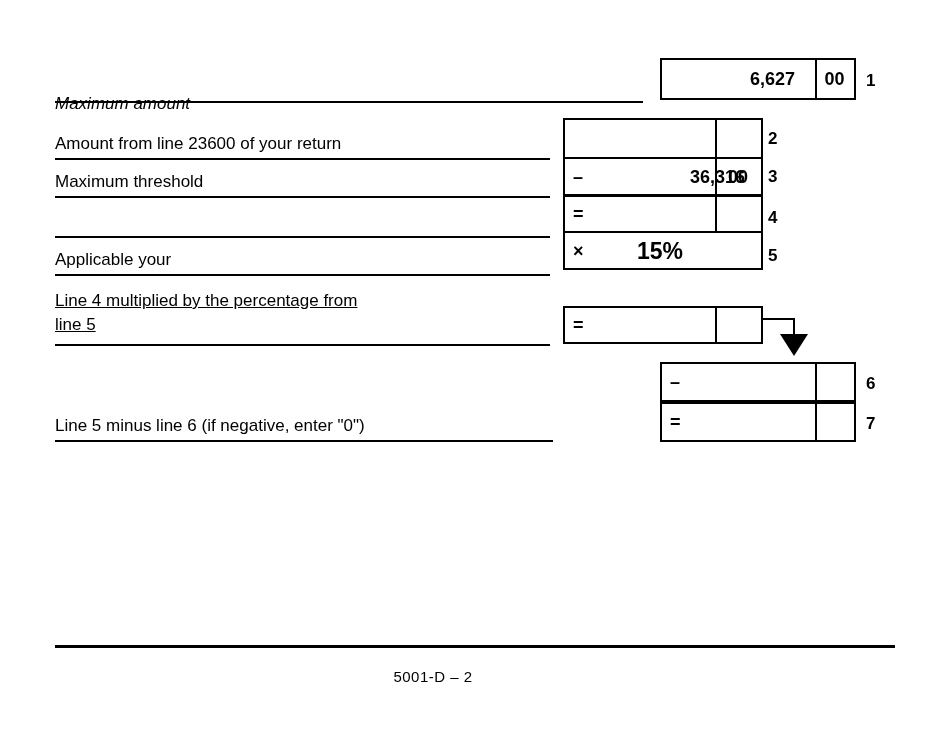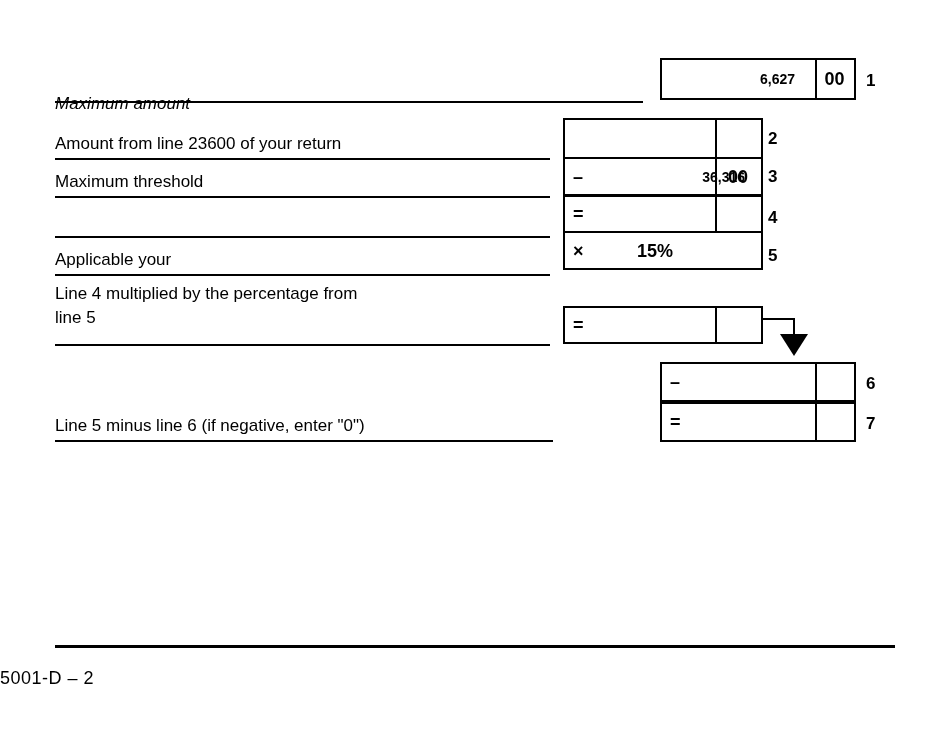--- a/index.html
+++ b/index.html
@@ -56,39 +56,39 @@
     top: 50%;
     transform: translateY(-50%);
     font-size: 18px;
     font-weight: bold;
     line-height: 1;
   }
   .amt {
     position: absolute;
     top: 50%;
     transform: translateY(-50%);
-    font-size: 14px;
+    font-size: 18px;
     font-weight: bold;
     line-height: 1;
     text-align: right;
   }
   .cents {
     position: absolute;
     top: 50%;
     transform: translateY(-50%);
     font-size: 18px;
     font-weight: bold;
     line-height: 1;
     text-align: center;
   }
   .rate {
     position: absolute;
     top: 50%;
     transform: translateY(-50%);
-    font-size: 18px;
+    font-size: 23px;
     font-weight: bold;
     line-height: 1;
   }
 
   
   .lineno {
     position: absolute;
     font-size: 17px;
     font-weight: bold;
     line-height: 1;
@@ -146,21 +146,22 @@
     width: 840px;
     top: 645px;
     height: 0;
     border-top: 3px solid #000;
   }
   #footer-text {
     position: absolute;
     left: 0;
     width: 866px;
     top: 668px;
-    font-size: 18px;
+    text-align: center;
+    font-size: 15px;
     letter-spacing: 0.5px;
   }
 
   .note {
     position: absolute;
     left: 55px;
     top: 468px;
     font-size: 17px;
     line-height: 24px;
   }
@@ -219,21 +220,21 @@
       <span class="rate" style="left:72px;">15%</span>
     </div>
 
   </div>
 
   <div class="lineno" style="left:768px; top:130px;">2</div>
   <div class="lineno" style="left:768px; top:168px;">3</div>
   <div class="lineno" style="left:768px; top:209px;">4</div>
   <div class="lineno" style="left:768px; top:247px;">5</div>
 
-  <div class="desc" style="top:282px;">Line 4 multiplied by the percentage from
+  <div class="desc" style="top:289px;text-decoration:underline;">Line 4 multiplied by the percentage from
 line 5</div>
   <div class="rule" style="top:344px; width:495px;"></div>
 
   <div class="box" style="left:563px; top:306px; width:200px; height:38px;">
     <span class="op">=</span>
     <span class="cents-div" style="left:150px;"></span>
   </div>
 
   <div class="conn-h" style="left:763px; top:318px; width:32px;"></div>
   <div class="conn-v" style="left:793px; top:318px; height:18px;"></div>

